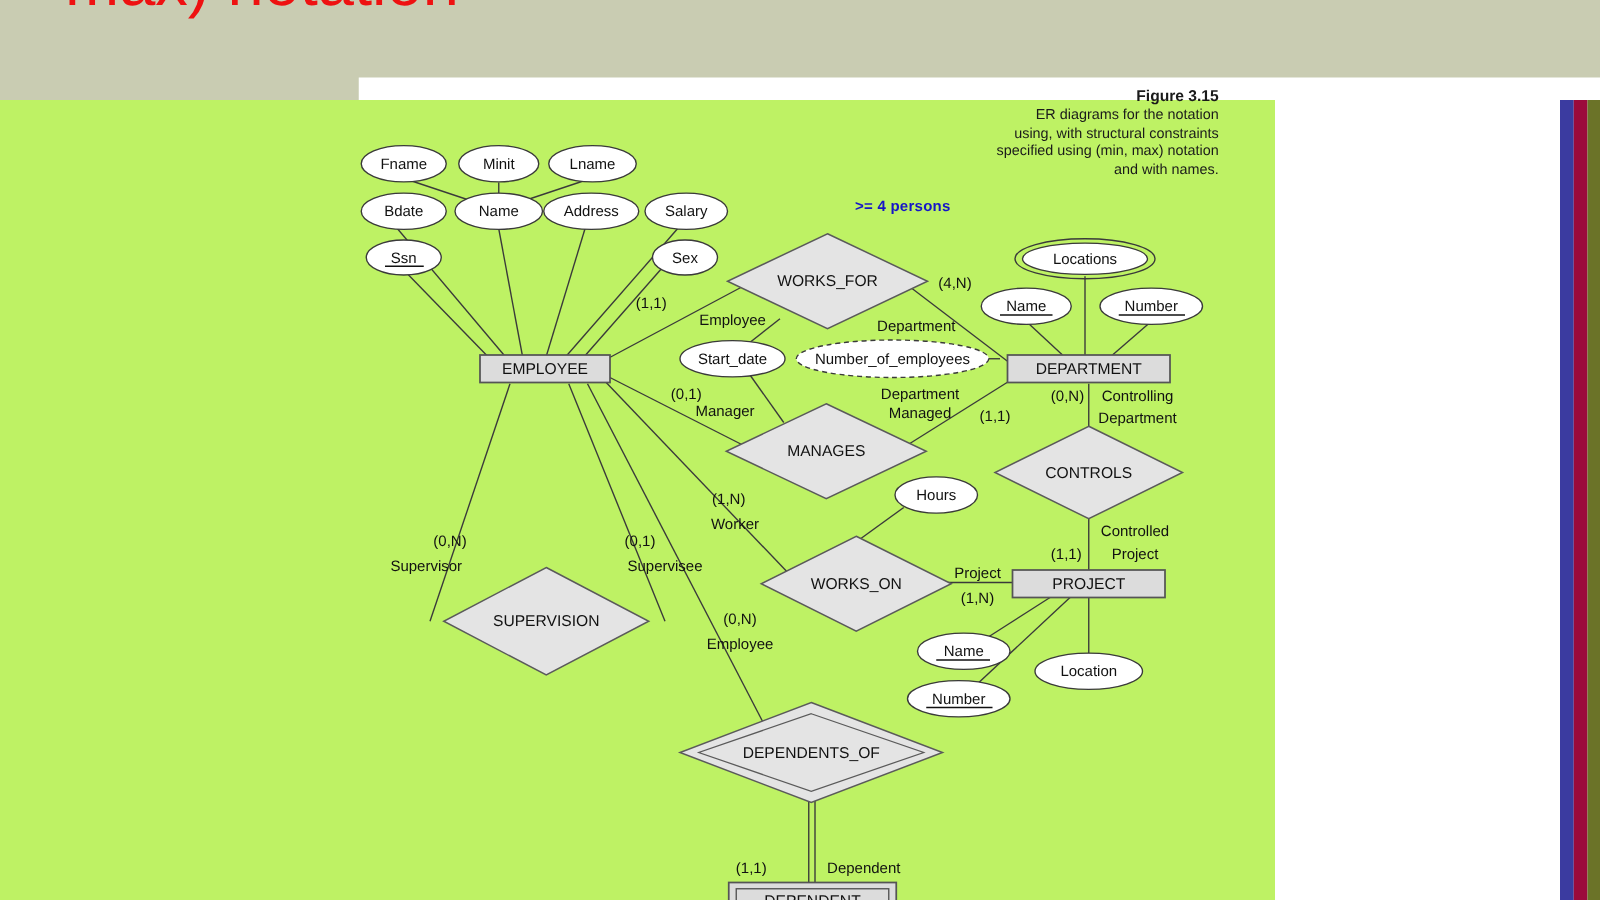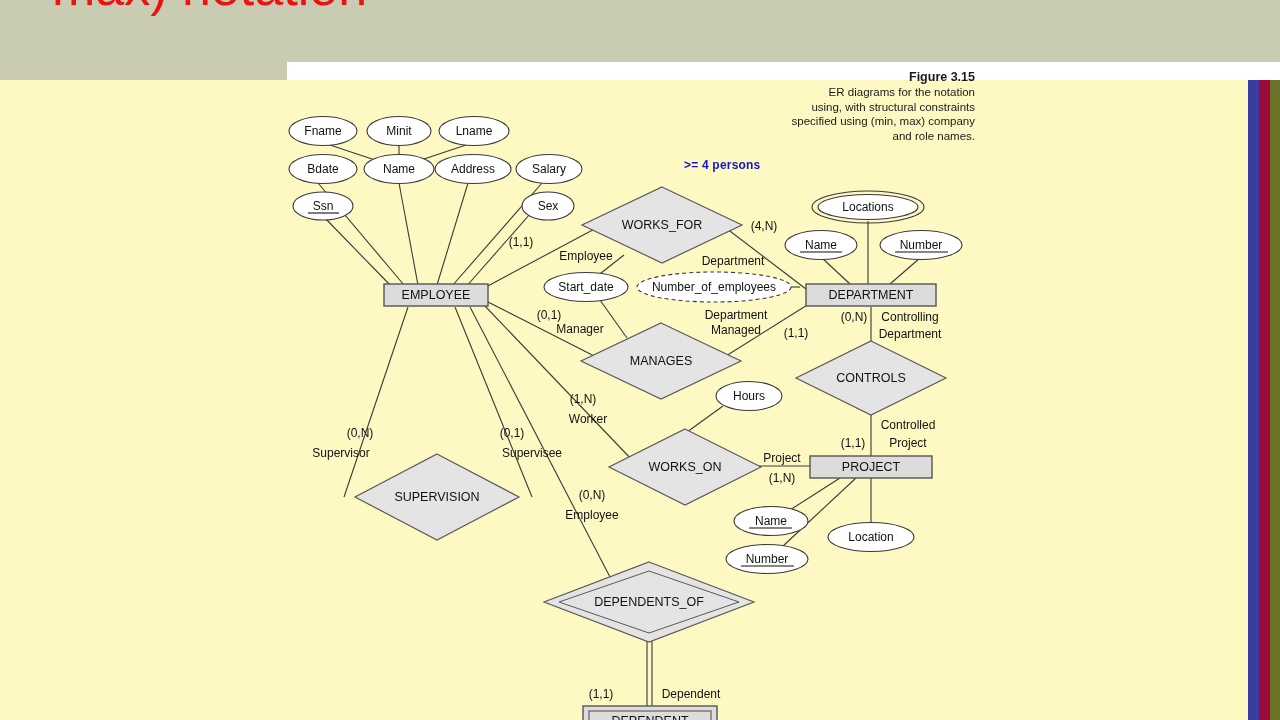--- a/index.html
+++ b/index.html
@@ -2,21 +2,21 @@
 <html><head>
 <meta charset="utf-8">
 <style>
   html, body {
     margin: 0; padding: 0;
     width: 1280px; height: 720px;
     overflow: hidden;
     background: #ffffff;
     font-family: "Liberation Sans", sans-serif;
   }
-  #stage { position: relative; width: 1280px; height: 720px; background: #fef9c3; }
+  #stage { position: relative; width: 1020px; height: 720px; background: #bef264; }
 
   
   .banner {
     position: absolute; left: 0; top: 0; width: 1280px; height: 80px;
     background: #c9ccb2;
   }
   .banner-step {
     position: absolute; left: 287px; top: 62px; width: 993px; height: 18px;
     background: #ffffff;
   }
@@ -77,22 +77,22 @@
   <div class="slide-title">max) notation</div>
 
   <div class="bar bar-blue"></div>
   <div class="bar bar-crim"></div>
   <div class="bar bar-olive"></div>
 
   <div class="caption">
     <span class="fig-num">Figure 3.15</span>
     <span>ER diagrams for the notation</span><br>
     <span>using, with structural constraints</span><br>
-    <span>specified using (min, max) company</span><br>
-    <span>and role names.</span>
+    <span>specified using (min, max) notation</span><br>
+    <span>and with names.</span>
   </div>
 
   <div class="annot-blue">&gt;= 4 persons</div>
 
   <svg id="diagram" viewBox="0 0 1280 720">
 
     <g>
 
       <line class="edge" x1="399" y1="146" x2="399" y2="156"></line>
       <line class="edge" x1="330" y1="145" x2="378" y2="161"></line>

